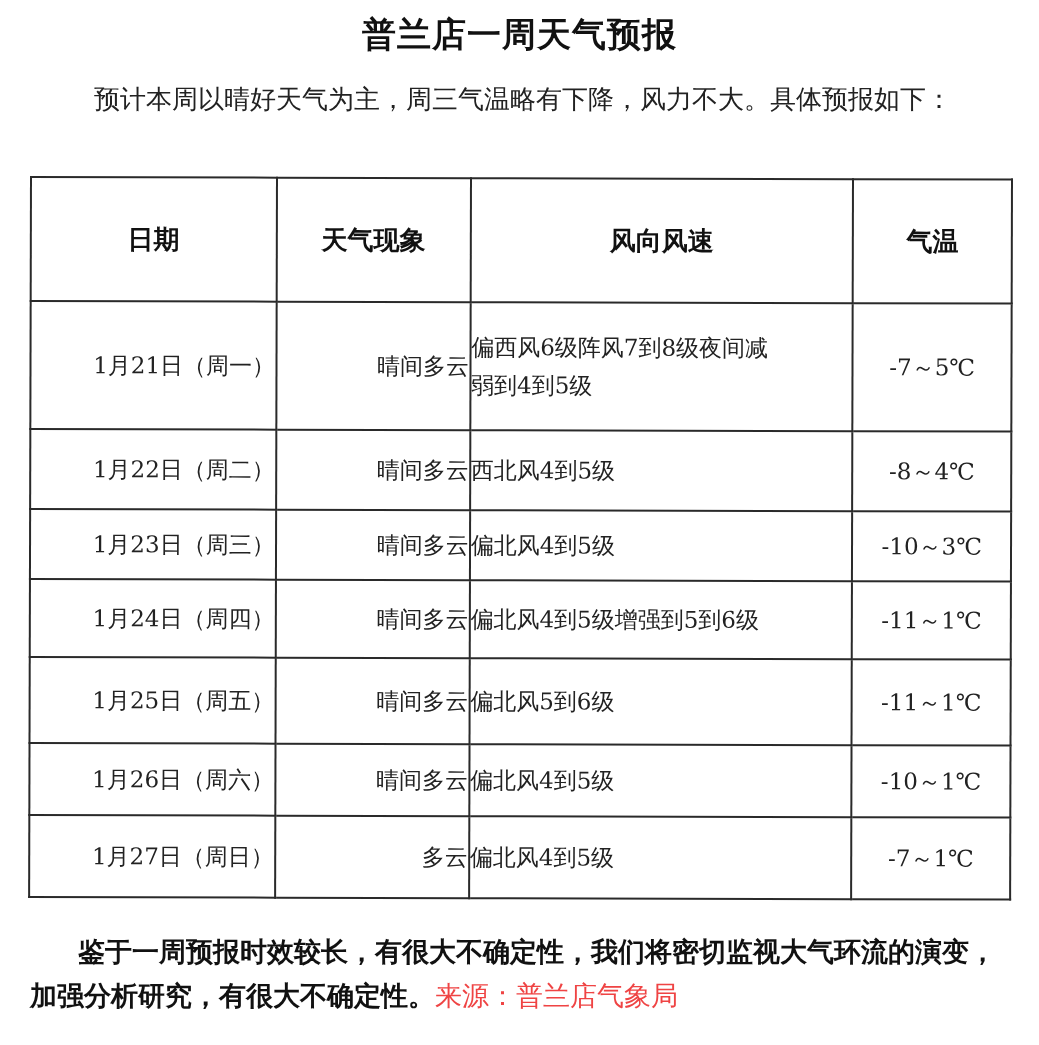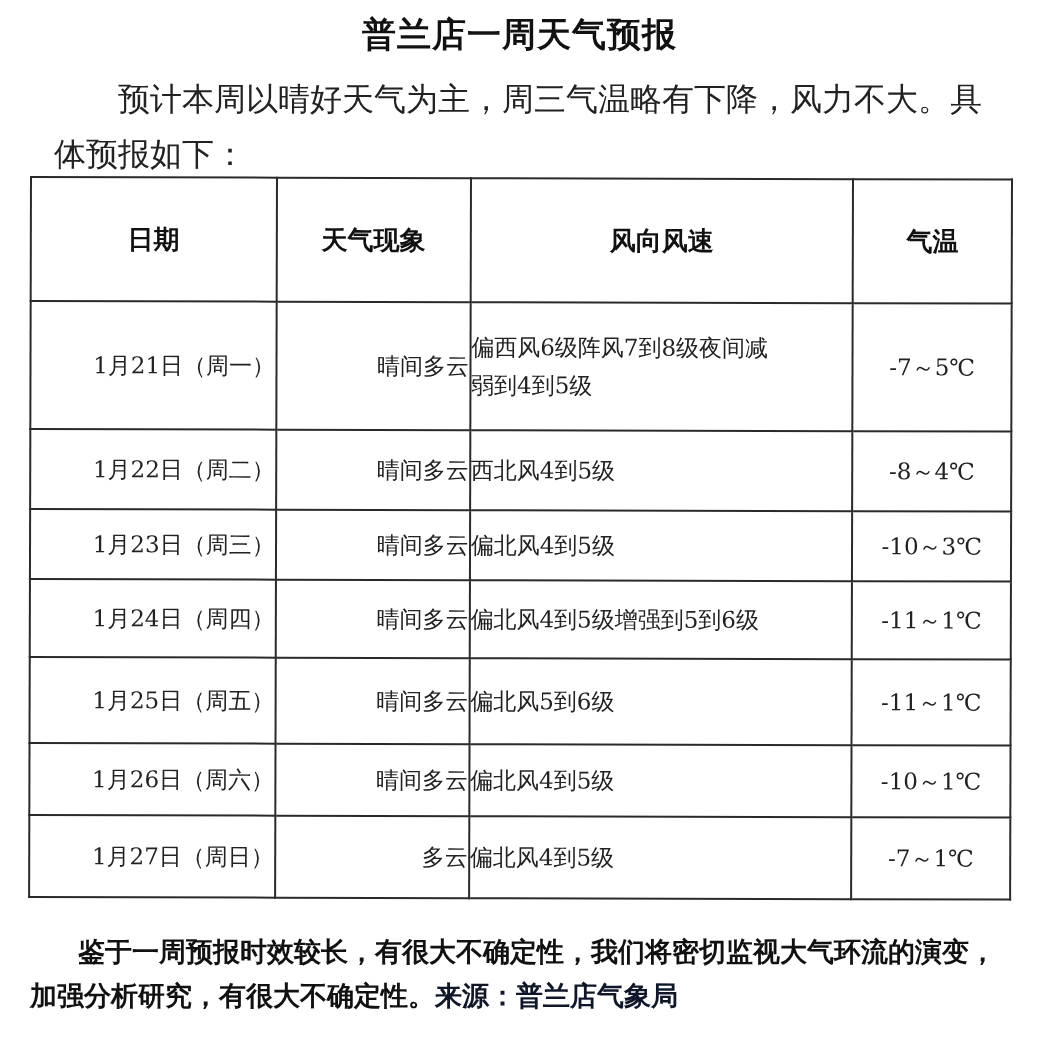--- a/index.html
+++ b/index.html
@@ -23,23 +23,23 @@
       text-align: center;
       font-family: "DejaVu Sans", "Liberation Sans", sans-serif;
       font-weight: bold;
       font-size: 34px;
       letter-spacing: 1px;
       color: #111;
     }
     .intro {
       position: absolute;
       top: 72px;
-      left: 54px;
+      left: 30px;
       width: 950px;
-      font-size: 32px;
+      font-size: 26px;
       line-height: 55px;
       text-indent: 64px;
       color: #222;
     }
     table.forecast {
       position: absolute;
       top: 176px;
       left: 30px;
       width: 983px;
       border-collapse: collapse;
@@ -82,22 +82,22 @@
       left: 30px;
       width: 990px;
       font-family: "DejaVu Sans", "Liberation Sans", sans-serif;
       font-size: 27px;
       line-height: 44px;
       text-indent: 48px;
       font-weight: bold;
       color: #111;
     }
     .footer .source {
-      font-weight: bold;
-      color: #0f172a;
+      font-weight: normal;
+      color: #ef4444;
     }
   </style>
 </head>
 <body>
 
 <div class="title">普兰店一周天气预报</div>
 
 <div class="intro">预计本周以晴好天气为主，周三气温略有下降，风力不大。具体预报如下：</div>
 
 <table class="forecast">

